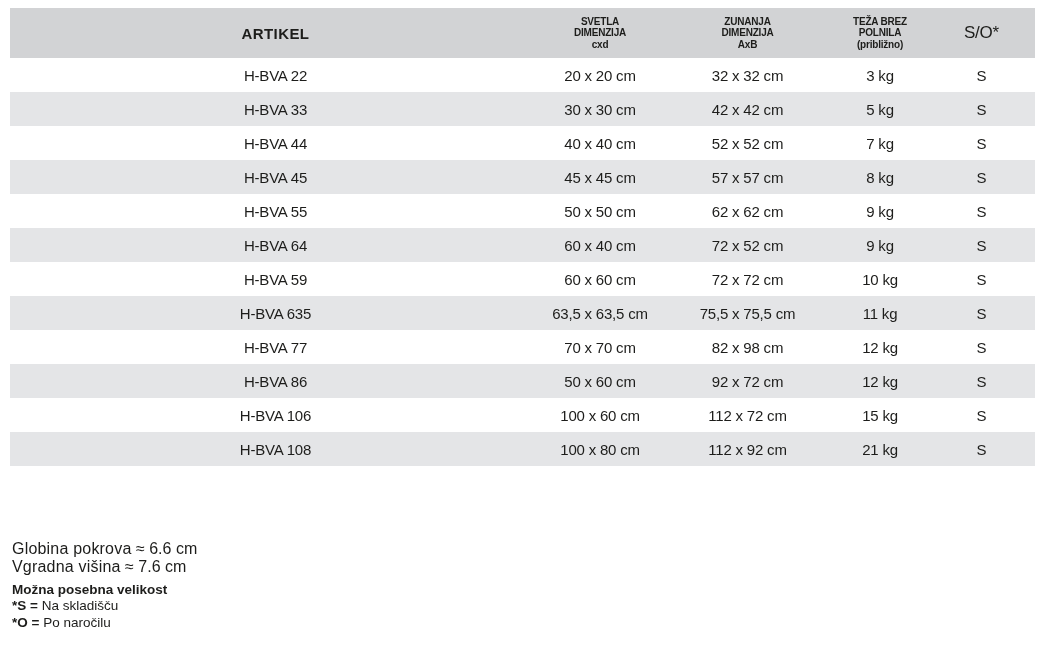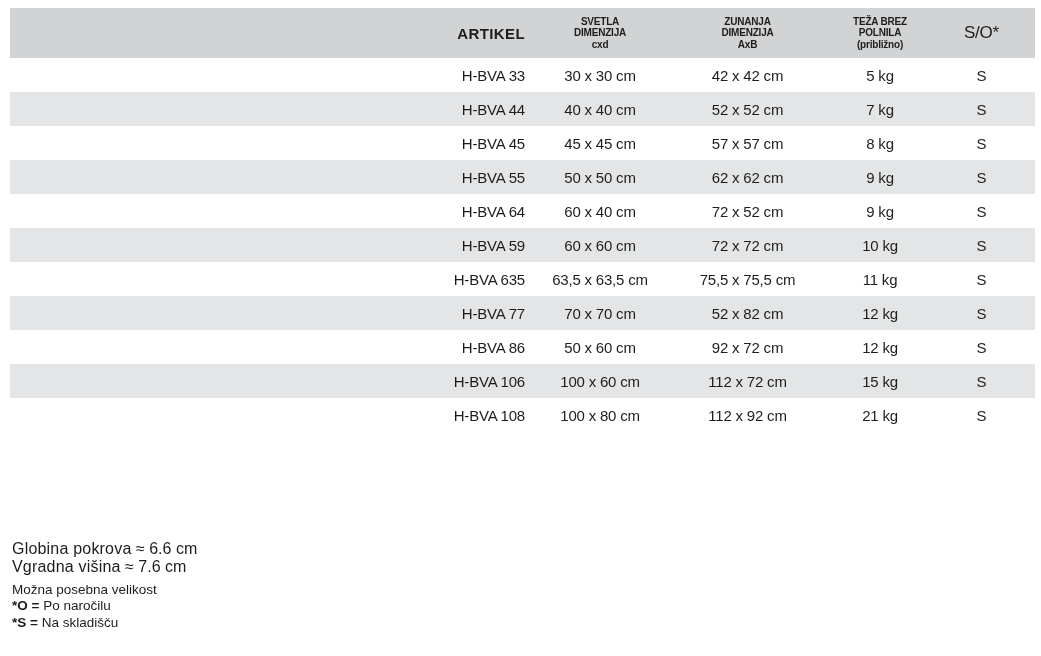--- a/index.html
+++ b/index.html
@@ -20,35 +20,35 @@
     table-layout: fixed;
     letter-spacing: -0.2px;
   }
   thead tr { height: 50px; background: #d2d3d5; }
   tbody tr { height: 34px; }
   tbody tr:nth-child(even) { background: #e4e5e7; }
 
   th { vertical-align: middle; font-weight: bold; }
   td { vertical-align: middle; font-size: 15px; }
 
-  .c-artikel { text-align: right; padding-left: 16px; }
+  .c-artikel { text-align: center; padding-left: 16px; }
   th.c-artikel { font-size: 15px; letter-spacing: 0.4px; }
   .c-dim, .c-teza, .c-so { text-align: center; }
   th.c-sub { font-size: 10px; line-height: 11.5px; text-align: center; }
   th.c-so { font-size: 17px; font-weight: 500; }
   .c-so { padding-right: 12px; }
 
   .footer {
     position: absolute;
     left: 12px; top: 540px;
     white-space: nowrap;
   }
   .f-big { font-size: 16px; line-height: 18px; }
   .f-big b { font-weight: normal; letter-spacing: 0.2px; text-align: center; }
-  .f-note { font-size: 13.5px; font-weight: normal; line-height: 16px; margin-top: 6px; }
+  .f-note { font-size: 13.5px; font-weight: bold; line-height: 16px; margin-top: 6px; }
   .f-legend { font-size: 13.5px; line-height: 16.5px; }
   .f-legend b { font-weight: bold; }
 </style>
 </head>
 <body>
 
 <div class="page">
 
   <table class="spec">
     <colgroup>
@@ -73,20 +73,27 @@
         </th>
         <th class="c-sub">
           <span>TEŽA BREZ</span><br>
           <span>POLNILA</span><br>
           <span>(približno)</span>
         </th>
         <th class="c-so">S/O*</th>
       </tr>
     </thead>
     <tbody>
+        <tr>
+          <td class="c-artikel">H-BVA 22</td>
+          <td class="c-dim">20 x 20 cm</td>
+          <td class="c-dim">32 x 32 cm</td>
+          <td class="c-teza">3 kg</td>
+          <td class="c-so">S</td>
+        </tr>
         <tr>
           <td class="c-artikel">H-BVA 33</td>
           <td class="c-dim">30 x 30 cm</td>
           <td class="c-dim">42 x 42 cm</td>
           <td class="c-teza">5 kg</td>
           <td class="c-so">S</td>
         </tr>
         <tr>
           <td class="c-artikel">H-BVA 44</td>
           <td class="c-dim">40 x 40 cm</td>
@@ -125,21 +132,21 @@
         <tr>
           <td class="c-artikel">H-BVA 635</td>
           <td class="c-dim">63,5 x 63,5 cm</td>
           <td class="c-dim">75,5 x 75,5 cm</td>
           <td class="c-teza">11 kg</td>
           <td class="c-so">S</td>
         </tr>
         <tr>
           <td class="c-artikel">H-BVA 77</td>
           <td class="c-dim">70 x 70 cm</td>
-          <td class="c-dim">52 x 82 cm</td>
+          <td class="c-dim">82 x 98 cm</td>
           <td class="c-teza">12 kg</td>
           <td class="c-so">S</td>
         </tr>
         <tr>
           <td class="c-artikel">H-BVA 86</td>
           <td class="c-dim">50 x 60 cm</td>
           <td class="c-dim">92 x 72 cm</td>
           <td class="c-teza">12 kg</td>
           <td class="c-so">S</td>
         </tr>
@@ -157,17 +164,17 @@
           <td class="c-teza">21 kg</td>
           <td class="c-so">S</td>
         </tr>
       </tbody>
   </table>
 
   <div class="footer">
     <div class="f-big"><b>Globina pokrova</b><span> ≈ 6.6 cm</span></div>
     <div class="f-big"><b>Vgradna višina</b><span> ≈ 7.6 cm</span></div>
     <div class="f-note">Možna posebna velikost</div>
+    <div class="f-legend"><b>*S = </b><span>Na skladišču</span></div>
     <div class="f-legend"><b>*O = </b><span>Po naročilu</span></div>
-    <div class="f-legend"><b>*S = </b><span>Na skladišču</span></div>
   </div>
 
 </div>
 
 </body></html>

